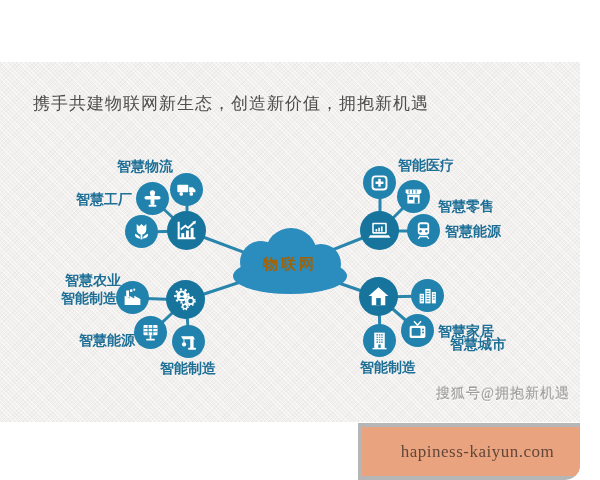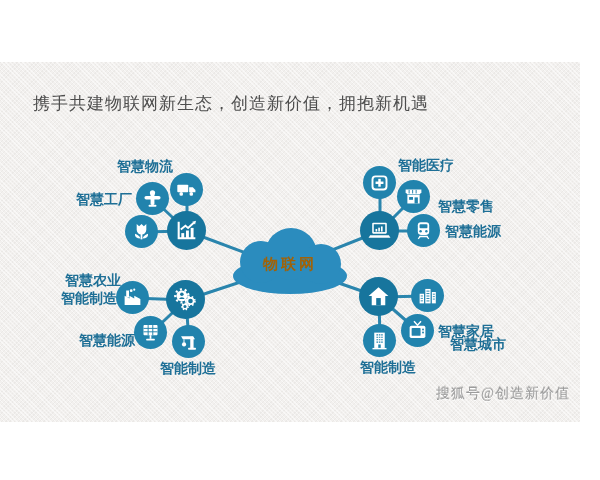--- a/index.html
+++ b/index.html
@@ -218,16 +218,21 @@
   <span class="nlabel" style="left:61px;top:290px;">智能制造</span>
   <span class="nlabel" style="left:79px;top:332px;">智慧能源</span>
   <span class="nlabel" style="left:160px;top:360px;">智能制造</span>
   <span class="nlabel" style="left:398px;top:157px;">智能医疗</span>
   <span class="nlabel" style="left:438px;top:198px;">智慧零售</span>
   <span class="nlabel" style="left:445px;top:223px;">智慧能源</span>
   <span class="nlabel" style="left:450px;top:288px;margin-top:48px;">智慧城市</span>
   <span class="nlabel" style="left:438px;top:323px;">智慧家居</span>
   <span class="nlabel" style="left:360px;top:359px;">智能制造</span>
 
-  <div class="watermark">搜狐号@创造新价值</div>
-
+  <div class="watermark">搜狐号@拥抱新机遇</div>
+
+  <div class="footer-box">
+    <div class="footer-inner">
+      <span>hapiness-kaiyun.com</span>
+    </div>
+  </div>
 
 </div>
 
 </body></html>

